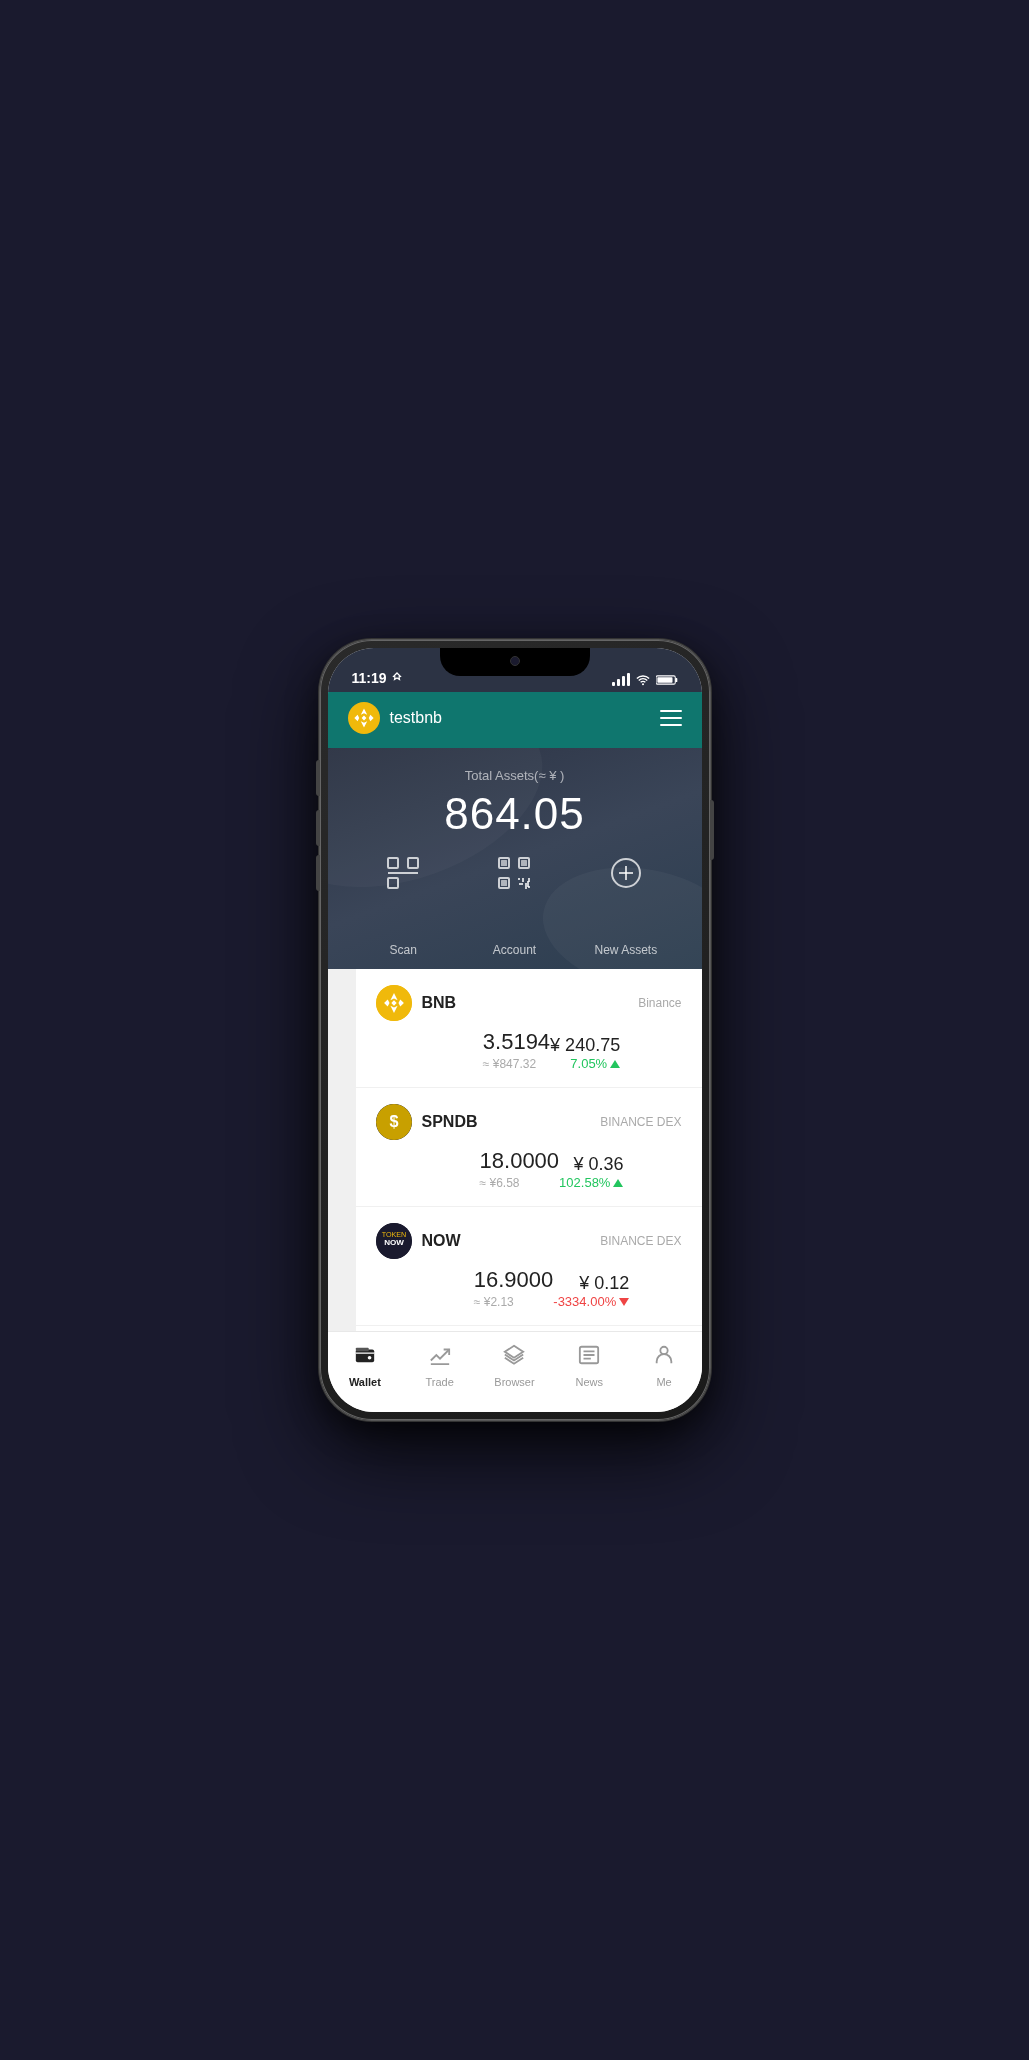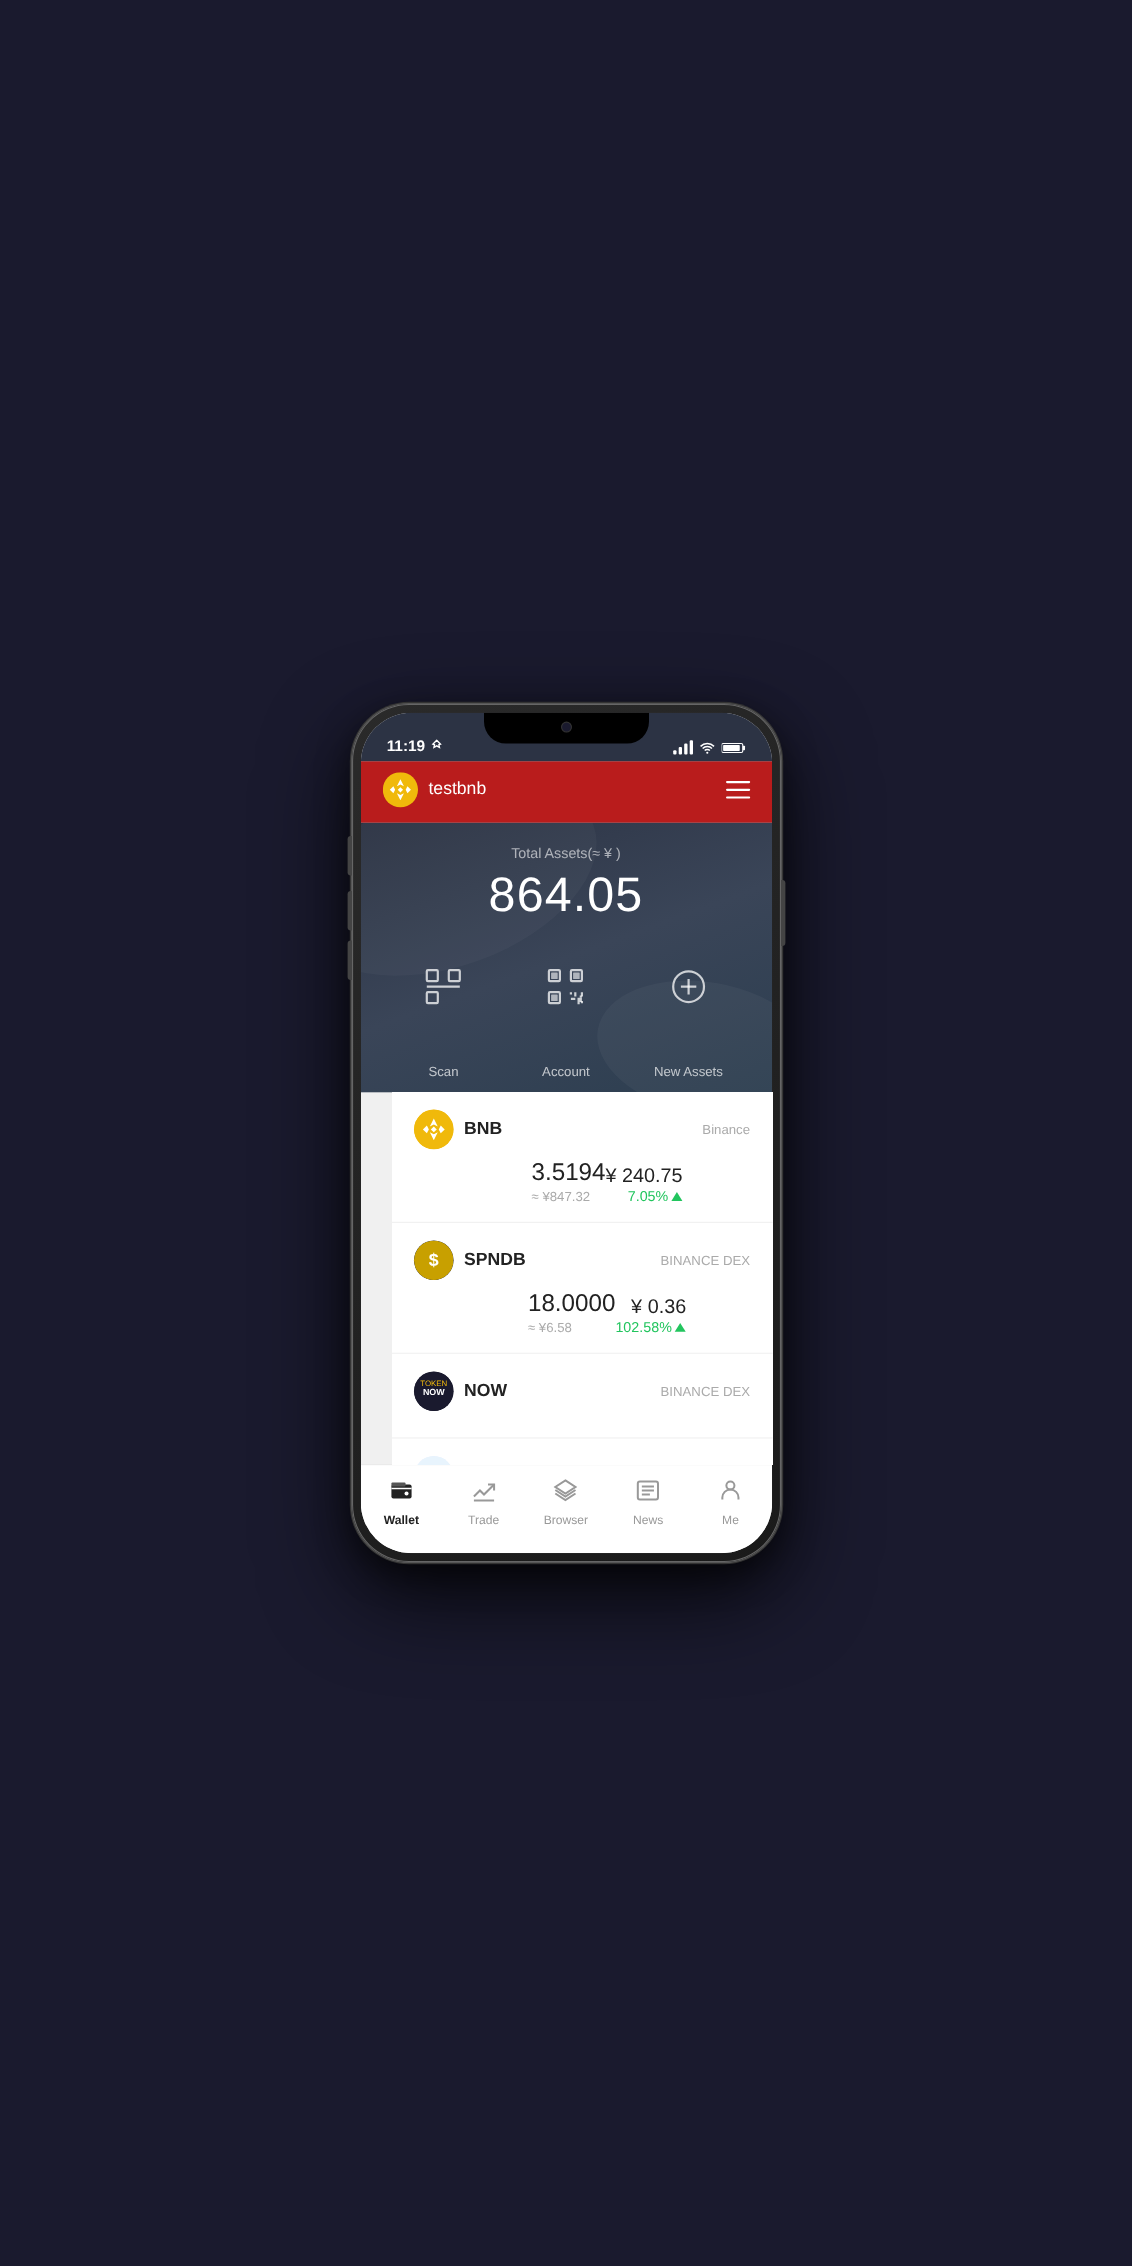--- a/index.html
+++ b/index.html
@@ -122,21 +122,21 @@
       gap: 2px;
     }
     .signal-bar {
       background: #fff;
       border-radius: 1px;
       width: 3px;
     }
 
     
     .app-header {
-      background: #b91c1c;
+      background: #0f766e;
       padding: 10px 20px 14px;
       display: flex;
       align-items: center;
       justify-content: space-between;
       flex-shrink: 0;
     }
     .header-left {
       display: flex;
       align-items: center;
       gap: 10px;
@@ -199,21 +199,21 @@
       color: rgba(255,255,255,0.6);
       font-size: 13px;
       margin-bottom: 6px;
     }
     .total-amount {
       text-align: center;
       color: #fff;
       font-size: 44px;
       font-weight: 300;
       letter-spacing: 1px;
-      margin-bottom: 36px;
+      margin-bottom: 12px;
     }
     .hero-actions {
       display: flex;
       justify-content: space-around;
       align-items: center;
     }
     .hero-action {
       display: flex;
       flex-direction: column;
       align-items: center;
@@ -542,20 +542,33 @@
                 <svg viewBox="0 0 40 40" width="36" height="36">
                   <circle cx="20" cy="20" r="20" fill="#1a1a2e"></circle>
                   <text x="20" y="24" text-anchor="middle" fill="white" font-size="9" font-weight="bold">NOW</text>
                   <text x="20" y="15" text-anchor="middle" fill="#F0B90B" font-size="8">TOKEN</text>
                 </svg>
               </div>
               <span class="asset-name">NOW</span>
             </div>
             <span class="asset-source">BINANCE DEX</span>
           </div>
+          <div class="asset-bottom">
+            <div>
+              <div class="asset-amount">16.9000</div>
+              <div class="asset-fiat">≈ ¥2.13</div>
+            </div>
+            <div class="asset-price-col">
+              <div class="asset-price">¥ 0.12</div>
+              <div class="asset-change down">
+                <span>-3334.00%</span>
+                <span class="arrow-down"></span>
+              </div>
+            </div>
+          </div>
         </div>
 
         <div class="asset-item">
           <div class="asset-top">
             <div class="asset-name-row">
               <div class="asset-icon" style="background:#e8f0fe;">
                 <svg viewBox="0 0 40 40" width="36" height="36">
                   <circle cx="20" cy="20" r="20" fill="#e8f4fd"></circle>
 
                   <polygon points="7,29 14,16 20,24 26,18 33,29" fill="none" stroke="#5b9bd5" stroke-width="2.5" stroke-linejoin="round"></polygon>

